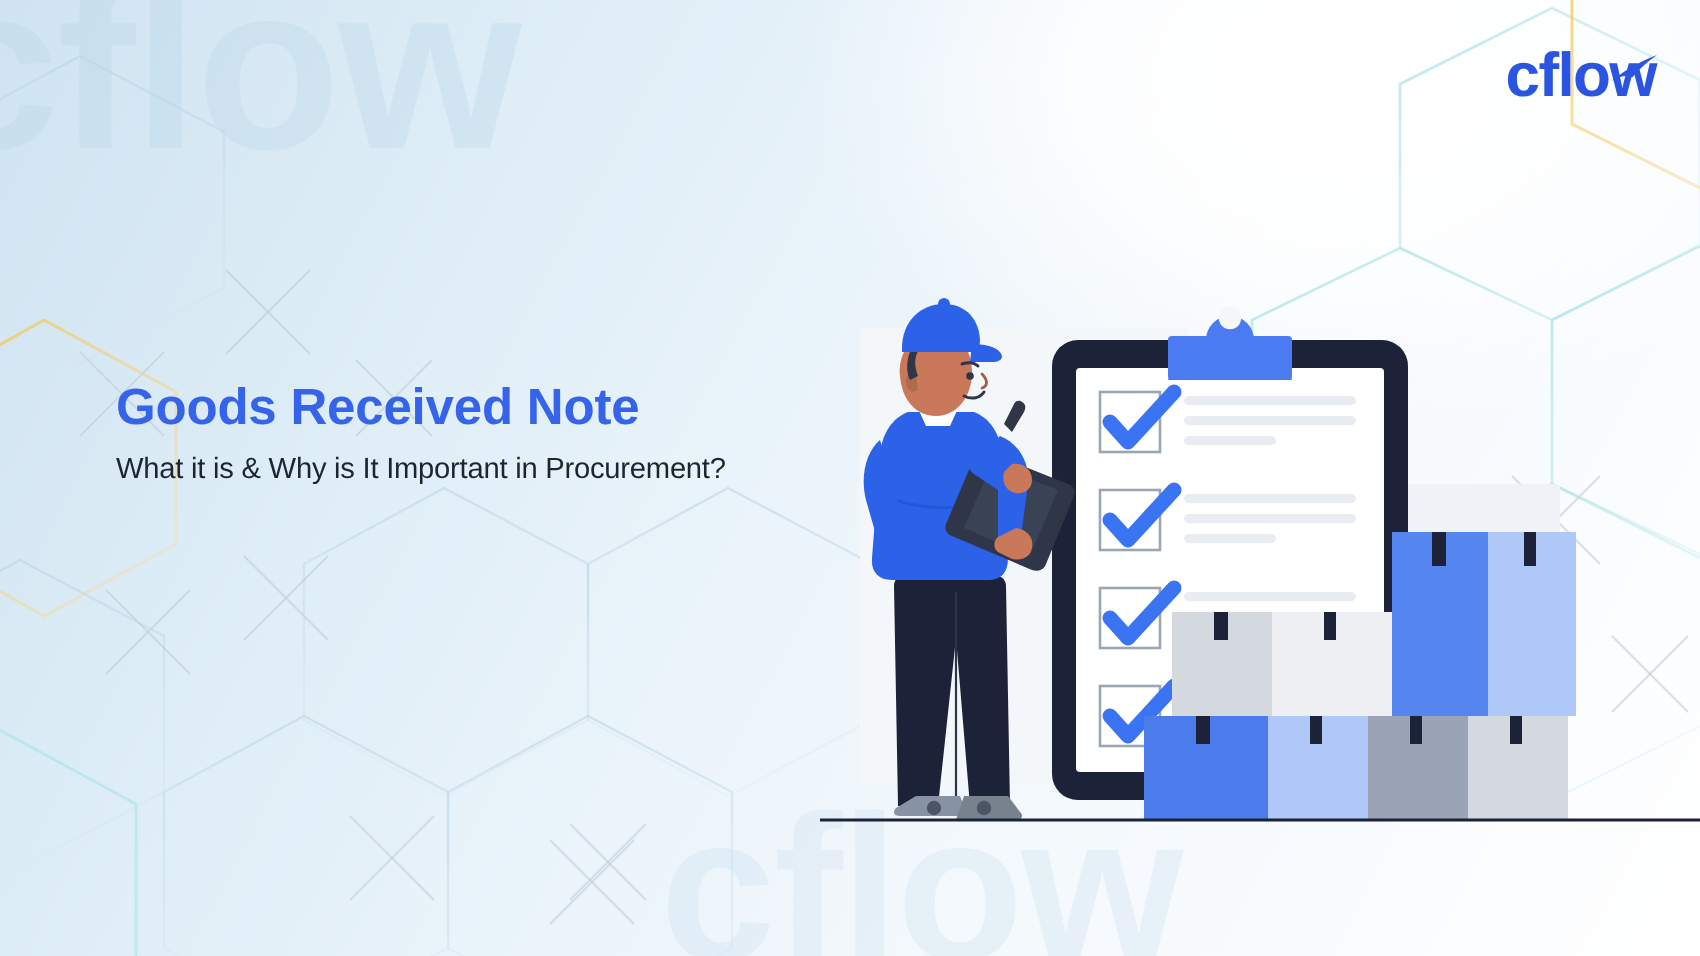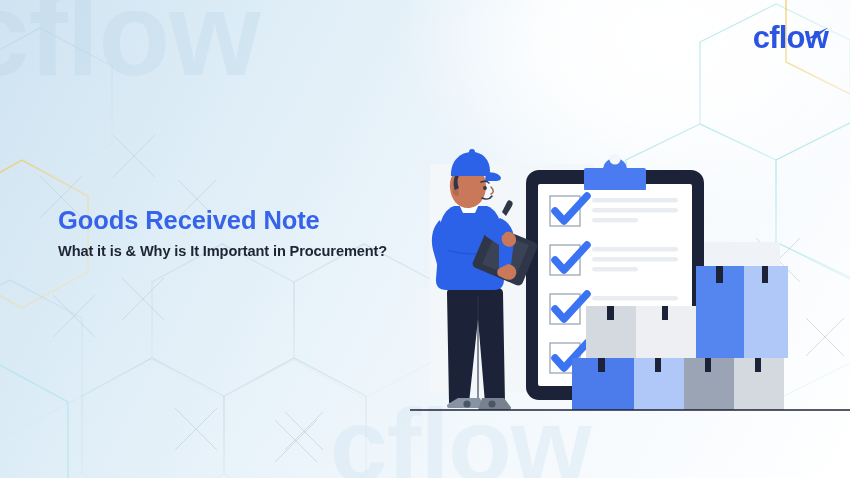--- a/index.html
+++ b/index.html
@@ -45,34 +45,34 @@
   #wm-bottom {
     left:330px; top:386px;
     font-size:104px;
     color:#cfe2f0;
     opacity:0.36;
   }
 
   
   #copy {
     position:absolute;
-    left:58px; top:205px;
+    left:58px; top:189px;
     width:430px;
   }
   #headline {
     font-size:25.5px;
     font-weight:700;
     color:#3563E9;
     letter-spacing:-0.1px;
     line-height:1.18;
     margin-bottom:7px;
   }
   #subhead {
     font-size:14.6px;
-    font-weight:700;
+    font-weight:400;
     color:#1d2433;
     letter-spacing:-0.12px;
     line-height:1.25;
   }
 
   
   #logo {
     position:absolute;
     right:22px; top:22px;
     display:flex; align-items:flex-start;

